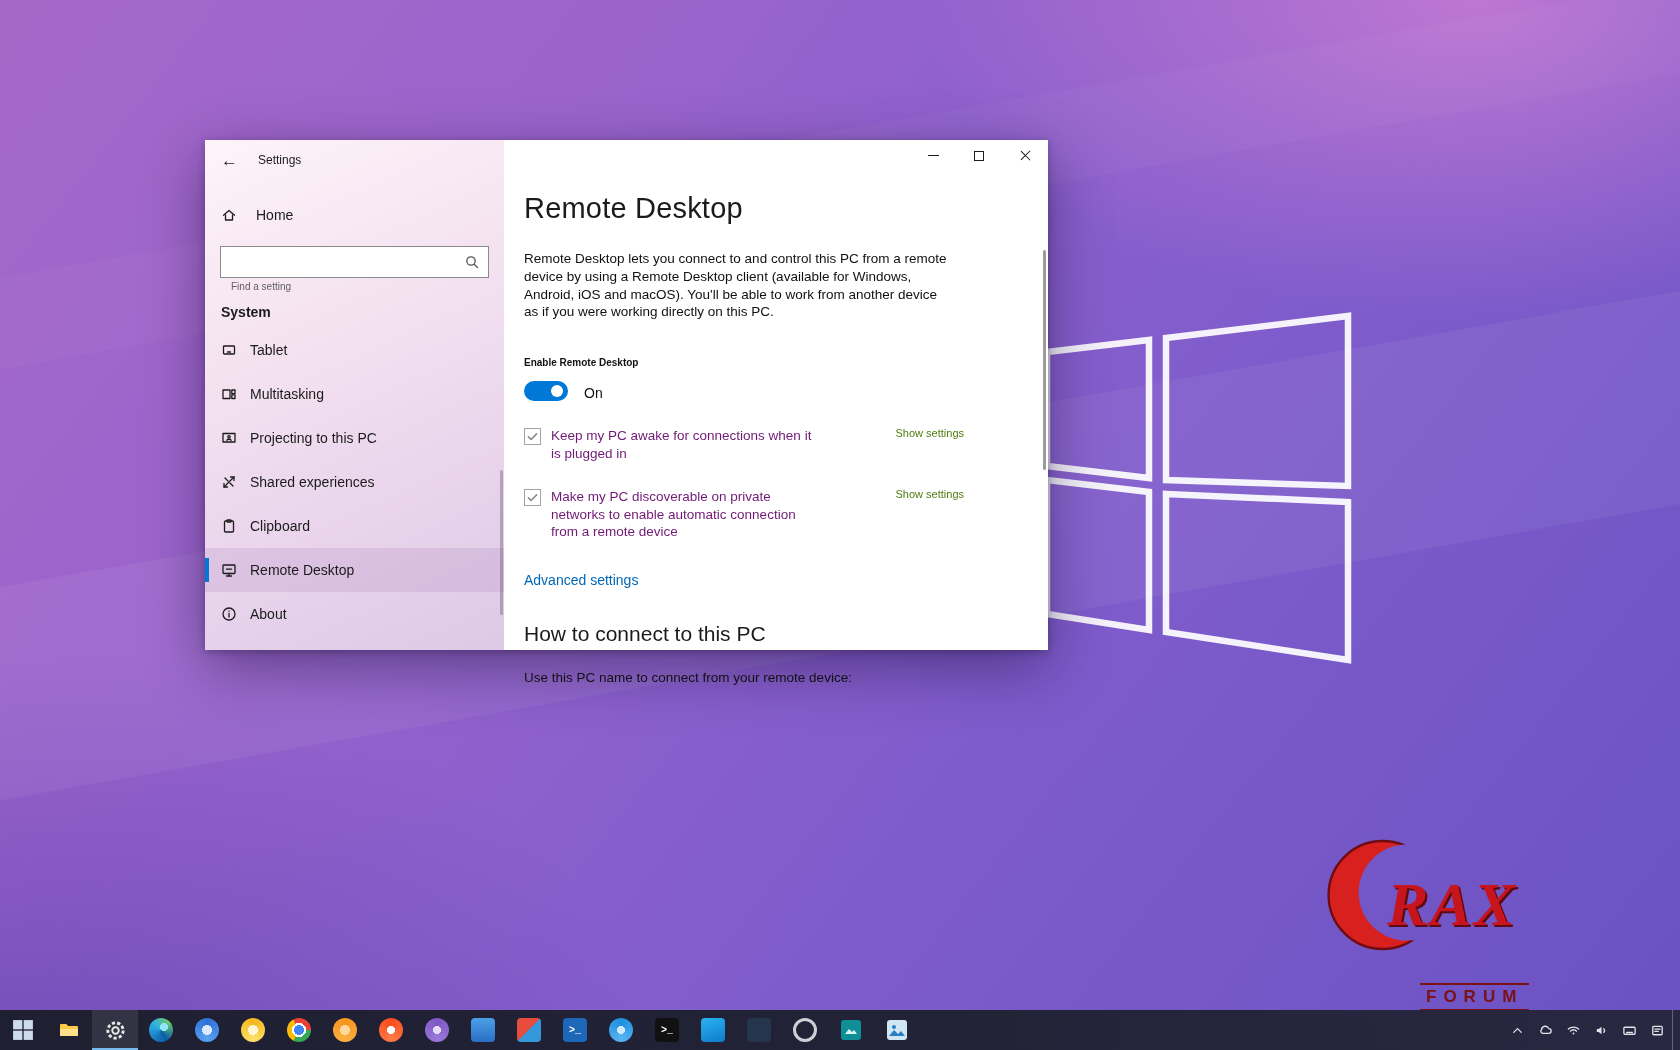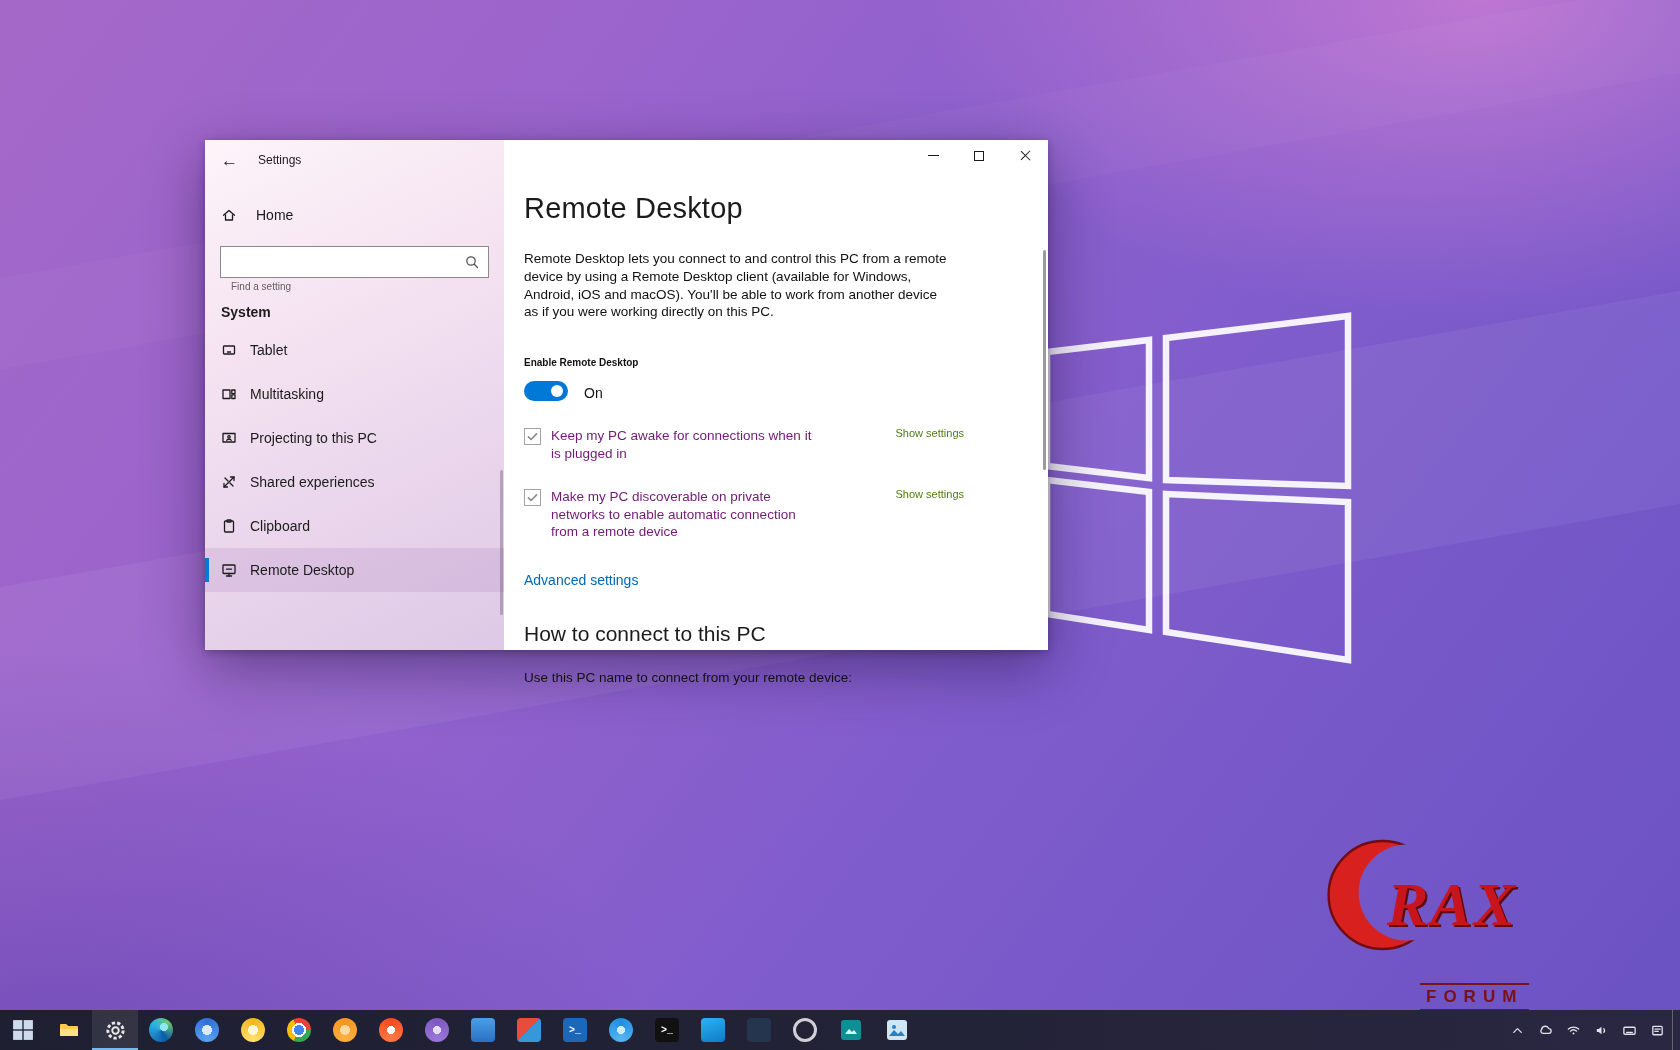--- a/index.html
+++ b/index.html
@@ -218,20 +218,30 @@
           <svg viewBox="0 0 16 16">
               <rect x="2" y="3" width="12" height="8.5" rx="0.8"></rect>
               <path d="M8 11.5V14"></path>
               <path d="M5.5 14h5"></path>
               <path d="M5.5 7.2h5"></path>
             </svg>
         </span>
         <span>Remote Desktop</span>
       </div>
 
+      <div class="side-item">
+        <span class="si-icon">
+          <svg viewBox="0 0 16 16">
+              <circle cx="8" cy="8" r="6"></circle>
+              <path d="M8 5v.2"></path>
+              <path d="M8 7.4V11"></path>
+            </svg>
+        </span>
+        <span>About</span>
+      </div>
 
       <div class="side-scroll"></div>
     </div>
 
     <div class="content">
       <div class="win-controls">
         <button class="wc-btn">
             <span class="wc-min"></span>
           </button>
         <button class="wc-btn">

